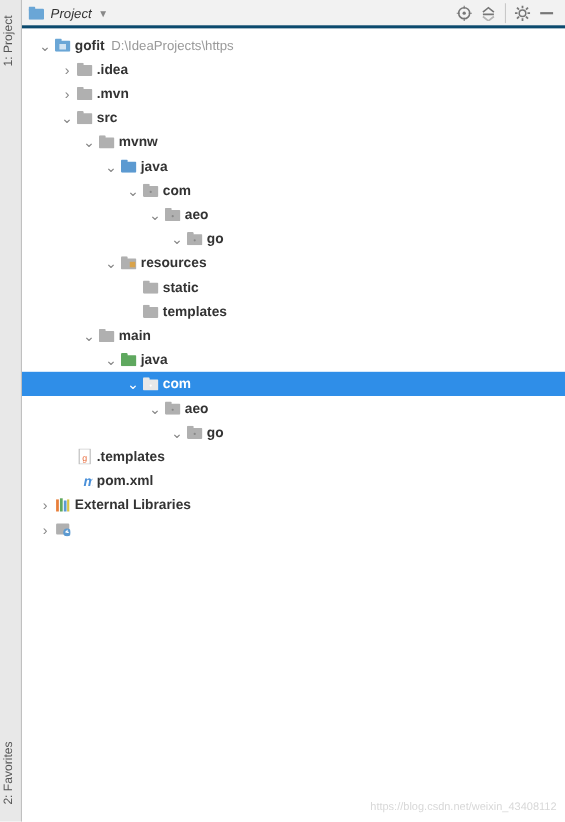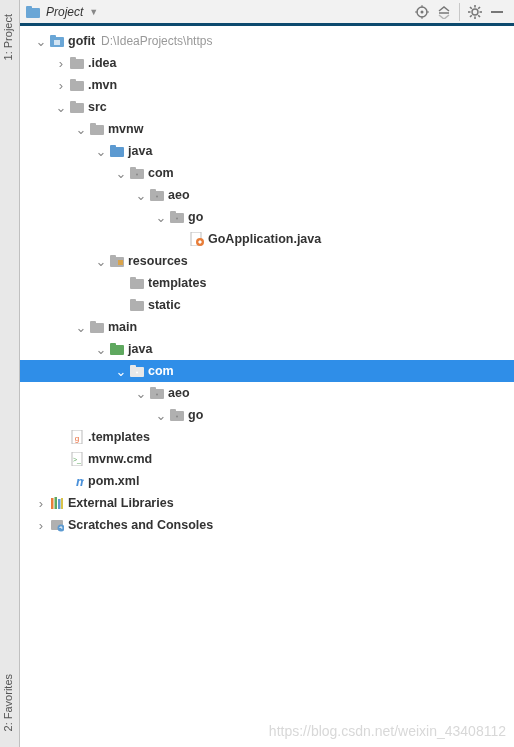--- a/index.html
+++ b/index.html
@@ -26,21 +26,21 @@
     .arrow { width: 14px; text-align: center; font-size: 9px; color: #888; flex-shrink: 0; }
     .row.selected .arrow { color: #fff; }
     .arrow.empty { visibility: hidden; }
     .ico { width: 18px; display: flex; align-items: center; justify-content: center; flex-shrink: 0; }
     .label { padding-left: 2px; font-weight: bold; }
     .label.bold { font-weight: 600; }
     .path { color: #999; margin-left: 6px; font-size: 12px; }
     
     svg { display: block; }
     
-    .watermark { position: absolute; right: 8px; bottom: 8px; font-size: 14px; color: #d8d8d8; pointer-events: none; margin-left: 36px; }
+    .watermark { position: absolute; right: 8px; bottom: 8px; font-size: 10px; color: #d8d8d8; pointer-events: none; margin-left: 36px; }
   </style>
 </head>
 <body>
 
 <div class="left-rail">
   <div class="rail-tab top">1: Project</div>
   <div class="rail-tab bottom">2: Favorites</div>
 </div>
 
 <div class="toolbar">
@@ -192,64 +192,52 @@
       <span class="ico">
         <svg width="14" height="12">
           <rect x="0" y="2" width="14" height="10" fill="#b0b0b0" rx="1"></rect>
           <rect x="0" y="0" width="6" height="4" fill="#b0b0b0" rx="1"></rect>
           <circle cx="7" cy="7.5" r="1" fill="#888"></circle>
         </svg>
       </span>
       <span class="label">go</span>
     </div>
     <div class="row">
-      <span class="indent" style="width: 154px;"></span>
-      <span class="arrow empty" style="font-size: 13px;">&gt;</span>
-      <span class="ico">
-        <svg width="14" height="14">
-          <rect x="1" y="0" width="10" height="14" fill="#fff" stroke="#bbb"></rect>
-          <circle cx="10" cy="10" r="4" fill="#e87e3a"></circle>
-          <path d="M8 10 L10 8 L12 10 L10 12 Z" fill="#fff"></path>
-        </svg>
-      </span>
-      <span class="label">GoApplication.java</span>
-    </div>
-    <div class="row">
       <span class="indent" style="width: 74px;"></span>
       <span class="arrow" style="font-size: 13px;">⌄</span>
       <span class="ico">
         <svg width="14" height="12">
           <rect x="0" y="2" width="14" height="10" fill="#b0b0b0" rx="1"></rect>
           <rect x="0" y="0" width="6" height="4" fill="#b0b0b0" rx="1"></rect>
           <rect x="8" y="5" width="5" height="5" fill="#d9a34a"></rect>
         </svg>
       </span>
       <span class="label">resources</span>
     </div>
     <div class="row">
       <span class="indent" style="width: 94px;"></span>
       <span class="arrow empty" style="font-size: 13px;">&gt;</span>
       <span class="ico">
         <svg width="14" height="12">
           <rect x="0" y="2" width="14" height="10" fill="#b0b0b0" rx="1"></rect>
           <rect x="0" y="0" width="6" height="4" fill="#b0b0b0" rx="1"></rect>
         </svg>
       </span>
-      <span class="label">templates</span>
+      <span class="label">static</span>
     </div>
     <div class="row">
       <span class="indent" style="width: 94px;"></span>
       <span class="arrow empty" style="font-size: 13px;">&gt;</span>
       <span class="ico">
         <svg width="14" height="12">
           <rect x="0" y="2" width="14" height="10" fill="#b0b0b0" rx="1"></rect>
           <rect x="0" y="0" width="6" height="4" fill="#b0b0b0" rx="1"></rect>
         </svg>
       </span>
-      <span class="label">static</span>
+      <span class="label">templates</span>
     </div>
     <div class="row">
       <span class="indent" style="width: 54px;"></span>
       <span class="arrow" style="font-size: 13px;">⌄</span>
       <span class="ico">
         <svg width="14" height="12">
           <rect x="0" y="2" width="14" height="10" fill="#b0b0b0" rx="1"></rect>
           <rect x="0" y="0" width="6" height="4" fill="#b0b0b0" rx="1"></rect>
         </svg>
       </span>
@@ -305,31 +293,20 @@
     <div class="row">
       <span class="indent" style="width: 34px;"></span>
       <span class="arrow empty" style="font-size: 13px;">&gt;</span>
       <span class="ico">
         <svg width="14" height="14">
           <rect x="2" y="0" width="10" height="14" fill="#fff" stroke="#bbb"></rect>
           <text x="7" y="11" font-size="8" text-anchor="middle" fill="#e86a3a">g</text>
         </svg>
       </span>
       <span class="label">.templates</span>
-    </div>
-    <div class="row">
-      <span class="indent" style="width: 34px;"></span>
-      <span class="arrow empty" style="font-size: 13px;">&gt;</span>
-      <span class="ico">
-        <svg width="14" height="14">
-          <rect x="2" y="0" width="10" height="14" fill="#fff" stroke="#bbb"></rect>
-          <text x="7" y="10" font-size="7" text-anchor="middle" fill="#5fa85f">&gt;_</text>
-        </svg>
-      </span>
-      <span class="label">mvnw.cmd</span>
     </div>
     <div class="row">
       <span class="indent" style="width: 34px;"></span>
       <span class="arrow empty" style="font-size: 13px;">&gt;</span>
       <span class="ico">
         <svg width="14" height="14">
           <text x="6" y="12" font-size="13" font-style="italic" font-weight="bold" fill="#4a90d9">m</text>
         </svg>
       </span>
       <span class="label">pom.xml</span>
@@ -350,17 +327,16 @@
     <div class="row">
       <span class="indent" style="width: 14px;"></span>
       <span class="arrow" style="font-size: 13px;">›</span>
       <span class="ico">
         <svg width="14" height="14">
           <rect x="1" y="2" width="12" height="10" fill="#b0b0b0" rx="1"></rect>
           <circle cx="11" cy="10" r="3.5" fill="#5c9ad1"></circle>
           <path d="M9.5 10 L11 8.5 L11 10 L12.5 10" stroke="#fff" stroke-width="1" fill="none"></path>
         </svg>
       </span>
-      <span class="label">Scratches and Consoles</span>
     </div>
   </div>
 
 <div class="watermark">https://blog.csdn.net/weixin_43408112</div>
 
 </body></html>

